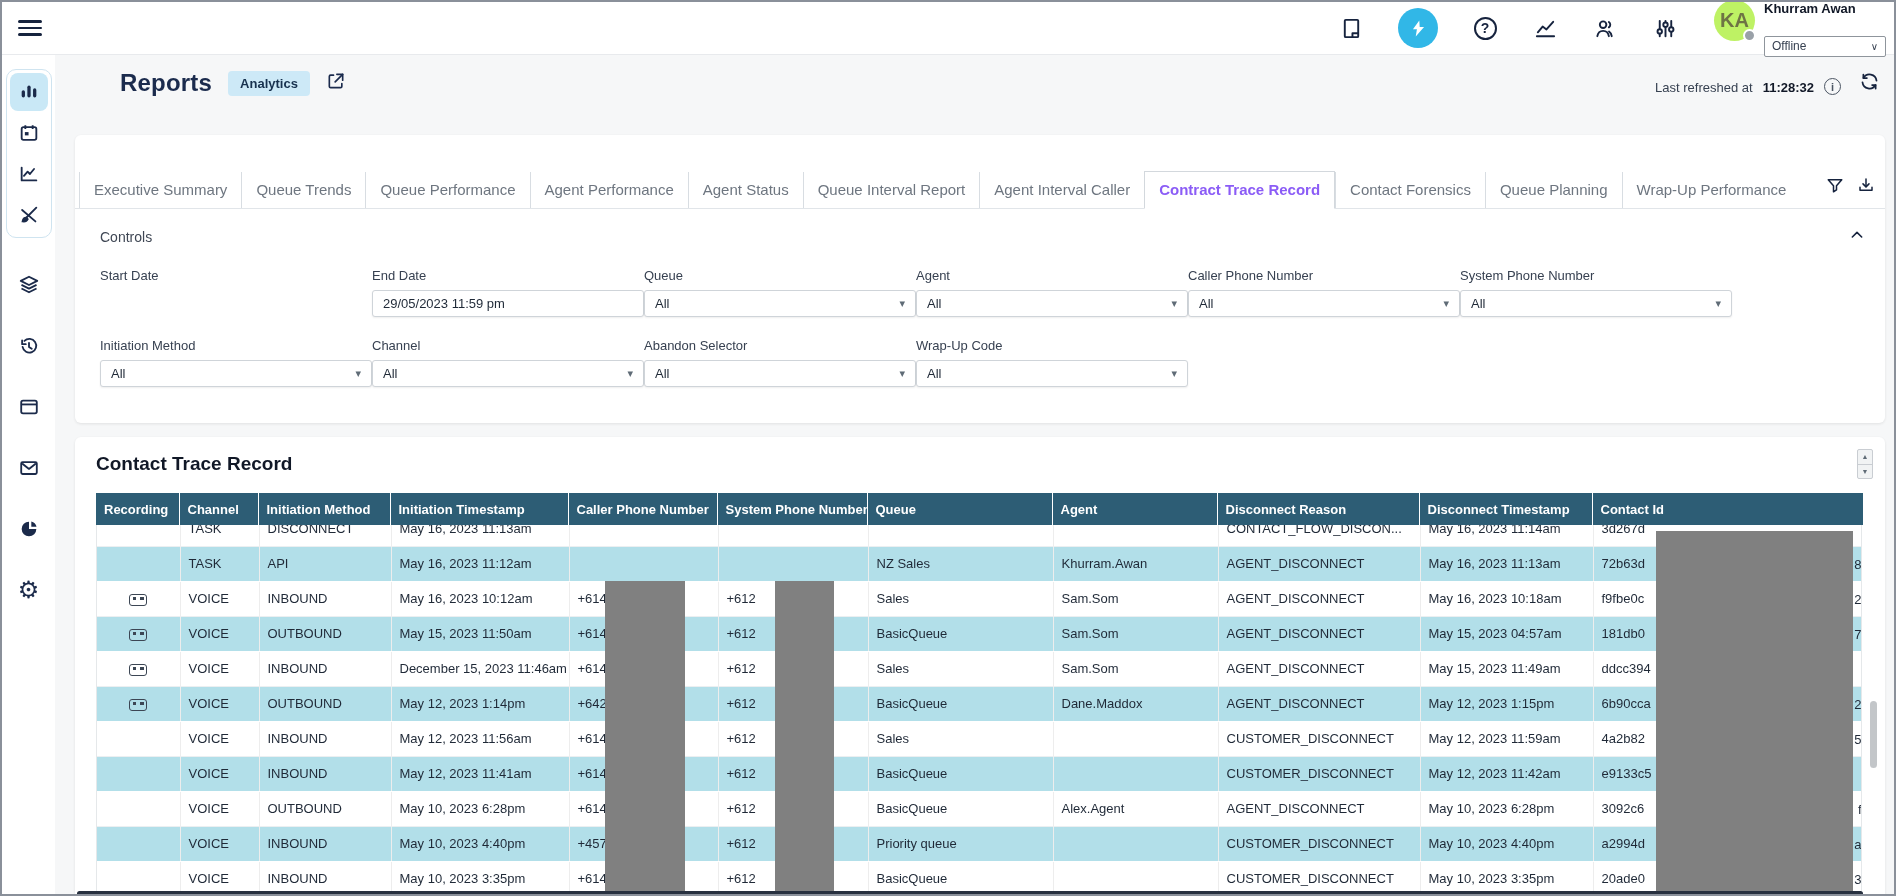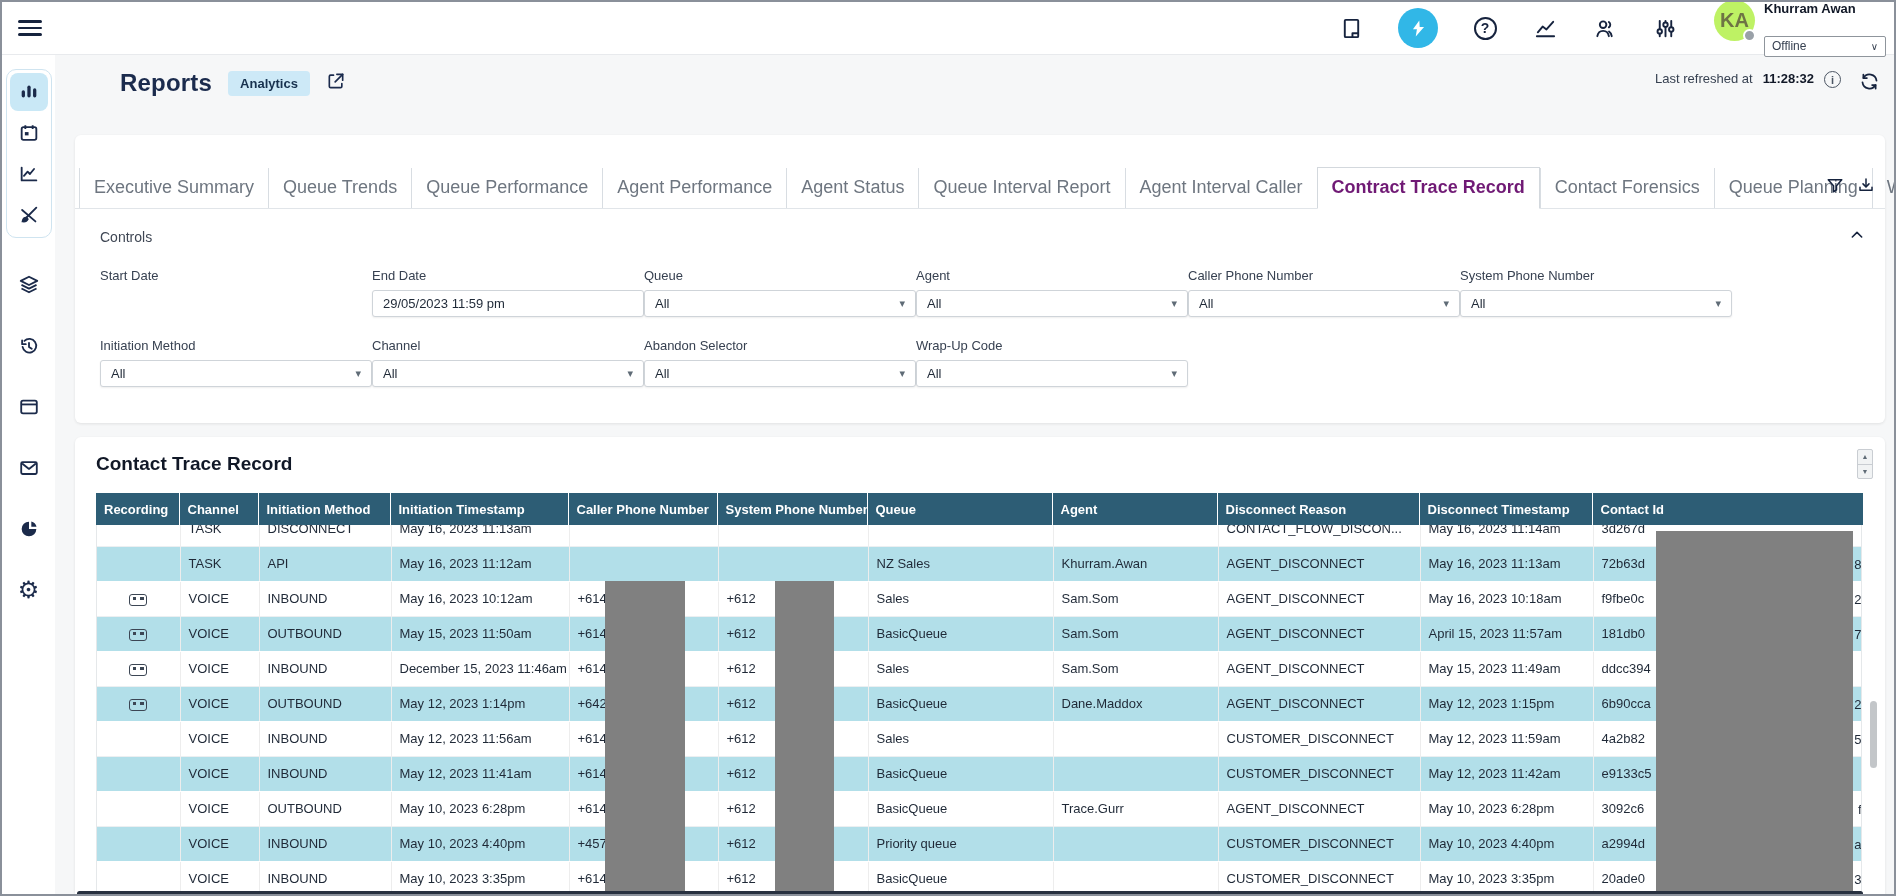--- a/index.html
+++ b/index.html
@@ -33,34 +33,34 @@
   .side-item.active { background:#c9e8f6; }
   .side-loose { margin-top:28px; display:flex; flex-direction:column; gap:23px; align-items:center; }
   .gear-glyph { font-size:24px; line-height:1; color:#1b2a4a; }
 
   
   .content { position:absolute; left:53px; top:53px; right:0; bottom:0; background:#f6f7f8; }
   .page-head { position:absolute; left:23px; top:14px; right:14px; display:flex; align-items:center; }
   .page-title { font-size:24px; font-weight:bold; color:#1b2b4d; letter-spacing:.2px;margin-left:42px; }
   .badge { margin-left:16px; background:#cde9f7; color:#17314e; font-size:13px; font-weight:bold; padding:5px 12px; border-radius:4px; }
   .ext-link { margin-left:16px; color:#1b2b4d; cursor:pointer; }
-  .refresh-cluster { margin-left:auto; display:flex; align-items:flex-start; gap:10px; color:#374151; font-size:13px; }
+  .refresh-cluster { margin-left:auto; display:flex; align-items:flex-end; gap:10px; color:#374151; font-size:13px; }
   .refresh-time { font-weight:bold; color:#111827; }
   .info-icon { width:17px; height:17px; border:1.5px solid #4b5563; border-radius:50%; font-size:11px; display:flex; align-items:center; justify-content:center; color:#4b5563; font-weight:bold; cursor:pointer; }
   .sync-icon { margin-left:8px; color:#16233e; cursor:pointer; }
 
   .card { position:absolute; background:#fff; border-radius:6px; box-shadow:0 1px 3px rgba(0,0,0,.09); }
   .card.controls-card { left:20px; top:80px; width:1810px; height:288px; }
   .card.table-card { left:20px; top:382px; width:1810px; height:462px; border-bottom-left-radius:0; border-bottom-right-radius:0; }
 
   
   .tabrow { position:relative; height:74px; display:flex; align-items:flex-end; border-bottom:1px solid #e1e5e9; padding-left:4px; }
-  .tab { font-size:18px; color:#6e7680; padding:9px 14px 10px 14px; border-left:1px solid #d8dde2; cursor:pointer; white-space:nowrap; }
+  .tab { font-size:15px; color:#6e7680; padding:9px 14px 10px 14px; border-left:1px solid #d8dde2; cursor:pointer; white-space:nowrap; }
   .tab:last-of-type { border-right:1px solid #d8dde2; }
-  .tab.active { background:#fff; color:#701a75; font-weight:bold; border:1px solid #d3d8dd; border-bottom:1px solid #fff; margin-bottom:-1px; }
+  .tab.active { background:#fff; color:#8b5cf6; font-weight:bold; border:1px solid #d3d8dd; border-bottom:1px solid #fff; margin-bottom:-1px; }
   .tabrow-icons { position:absolute; right:10px; bottom:14px; display:flex; gap:13px; color:#16233e; }
   .tabrow-icons svg { width:18px; height:18px; cursor:pointer; }
 
   
   .controls-head { display:flex; align-items:center; padding:18px 20px 0 25px; }
   .controls-title { font-size:14px; color:#3f4754; }
   .collapse-chev { margin-left:auto; cursor:pointer; color:#16233e; }
   .filter-row { display:flex; padding-left:25px; margin-top:21px; }
   .filter { width:272px; }
   .filter-label { font-size:13px; color:#374151; margin-bottom:7px; }
@@ -456,21 +456,21 @@
                 <tr class="alt">
                   <td class="rec-cell"><span class="cassette"></span></td>
                   <td>VOICE</td>
                   <td>OUTBOUND</td>
                   <td>May 15, 2023 11:50am</td>
                   <td>+614</td>
                   <td>+612</td>
                   <td>BasicQueue</td>
                   <td>Sam.Som</td>
                   <td>AGENT_DISCONNECT</td>
-                  <td>April 15, 2023 11:57am</td>
+                  <td>May 15, 2023 04:57am</td>
                   <td class="cid-cell"><span>181db0</span><span class="cid-suffix">7</span></td>
                 </tr>
                 <tr class="">
                   <td class="rec-cell"><span class="cassette"></span></td>
                   <td>VOICE</td>
                   <td>INBOUND</td>
                   <td>December 15, 2023 11:46am</td>
                   <td>+614</td>
                   <td>+612</td>
                   <td>Sales</td>
@@ -519,21 +519,21 @@
                   <td class="cid-cell"><span>e9133c5</span></td>
                 </tr>
                 <tr class="">
                   <td class="rec-cell"></td>
                   <td>VOICE</td>
                   <td>OUTBOUND</td>
                   <td>May 10, 2023 6:28pm</td>
                   <td>+614</td>
                   <td>+612</td>
                   <td>BasicQueue</td>
-                  <td>Trace.Gurr</td>
+                  <td>Alex.Agent</td>
                   <td>AGENT_DISCONNECT</td>
                   <td>May 10, 2023 6:28pm</td>
                   <td class="cid-cell"><span>3092c6</span><span class="cid-suffix">f</span></td>
                 </tr>
                 <tr class="alt">
                   <td class="rec-cell"></td>
                   <td>VOICE</td>
                   <td>INBOUND</td>
                   <td>May 10, 2023 4:40pm</td>
                   <td>+457</td>

